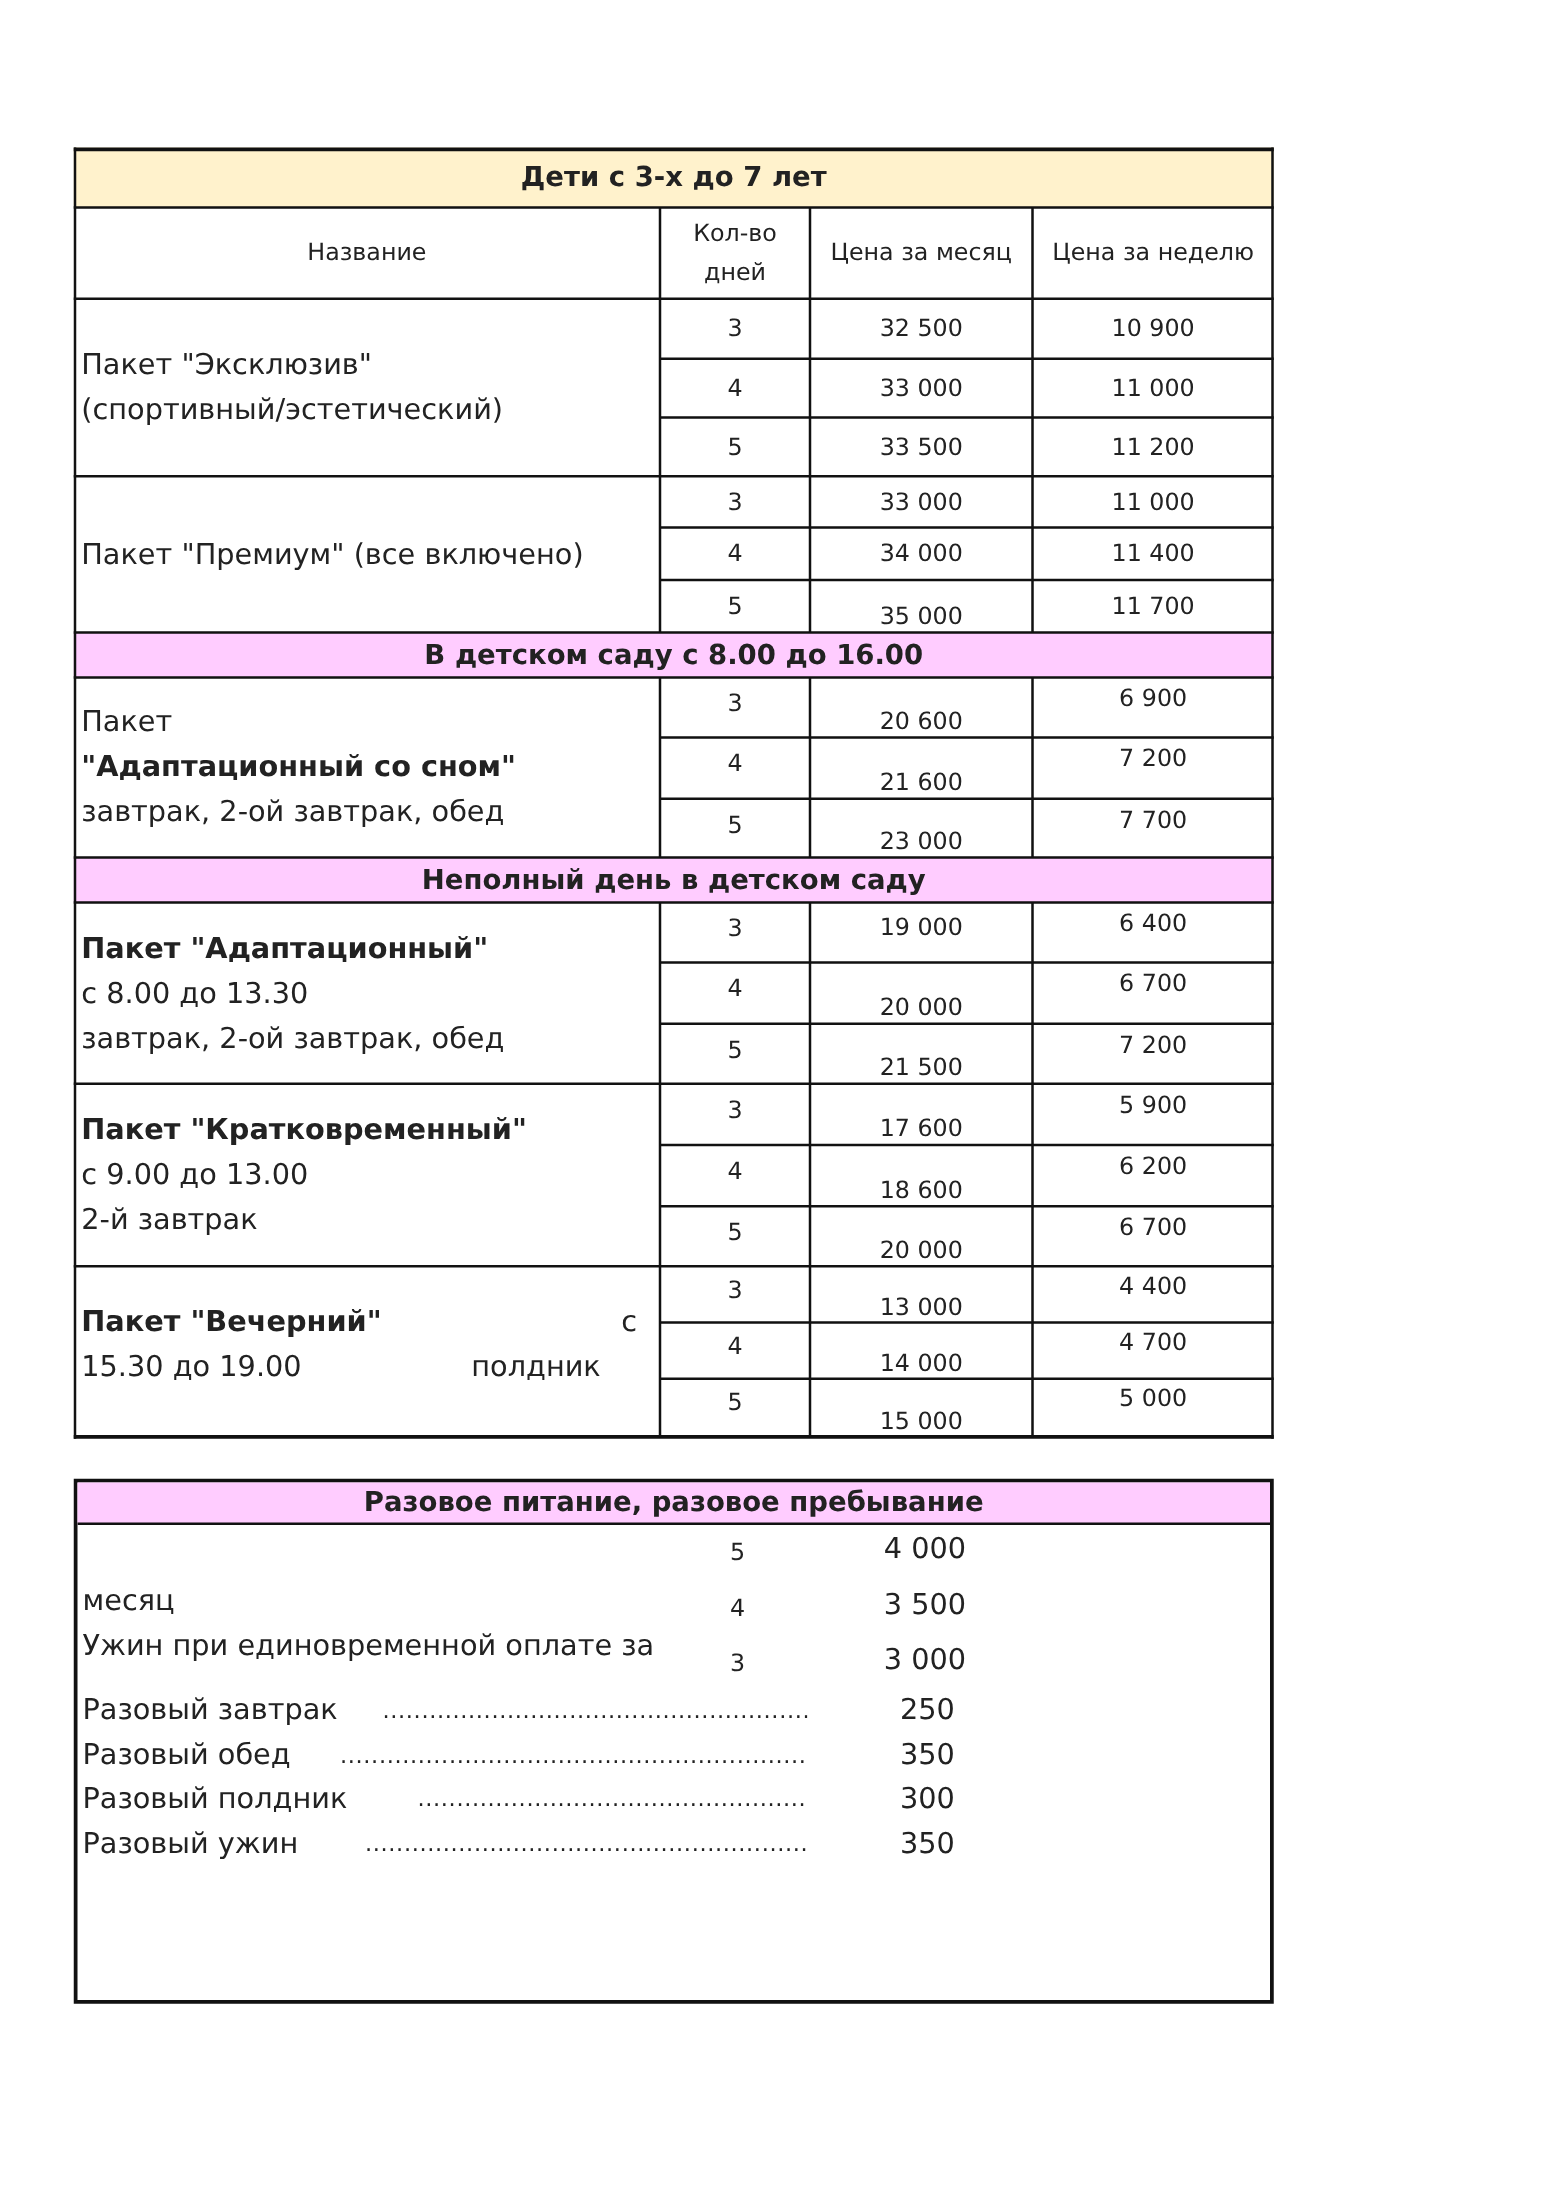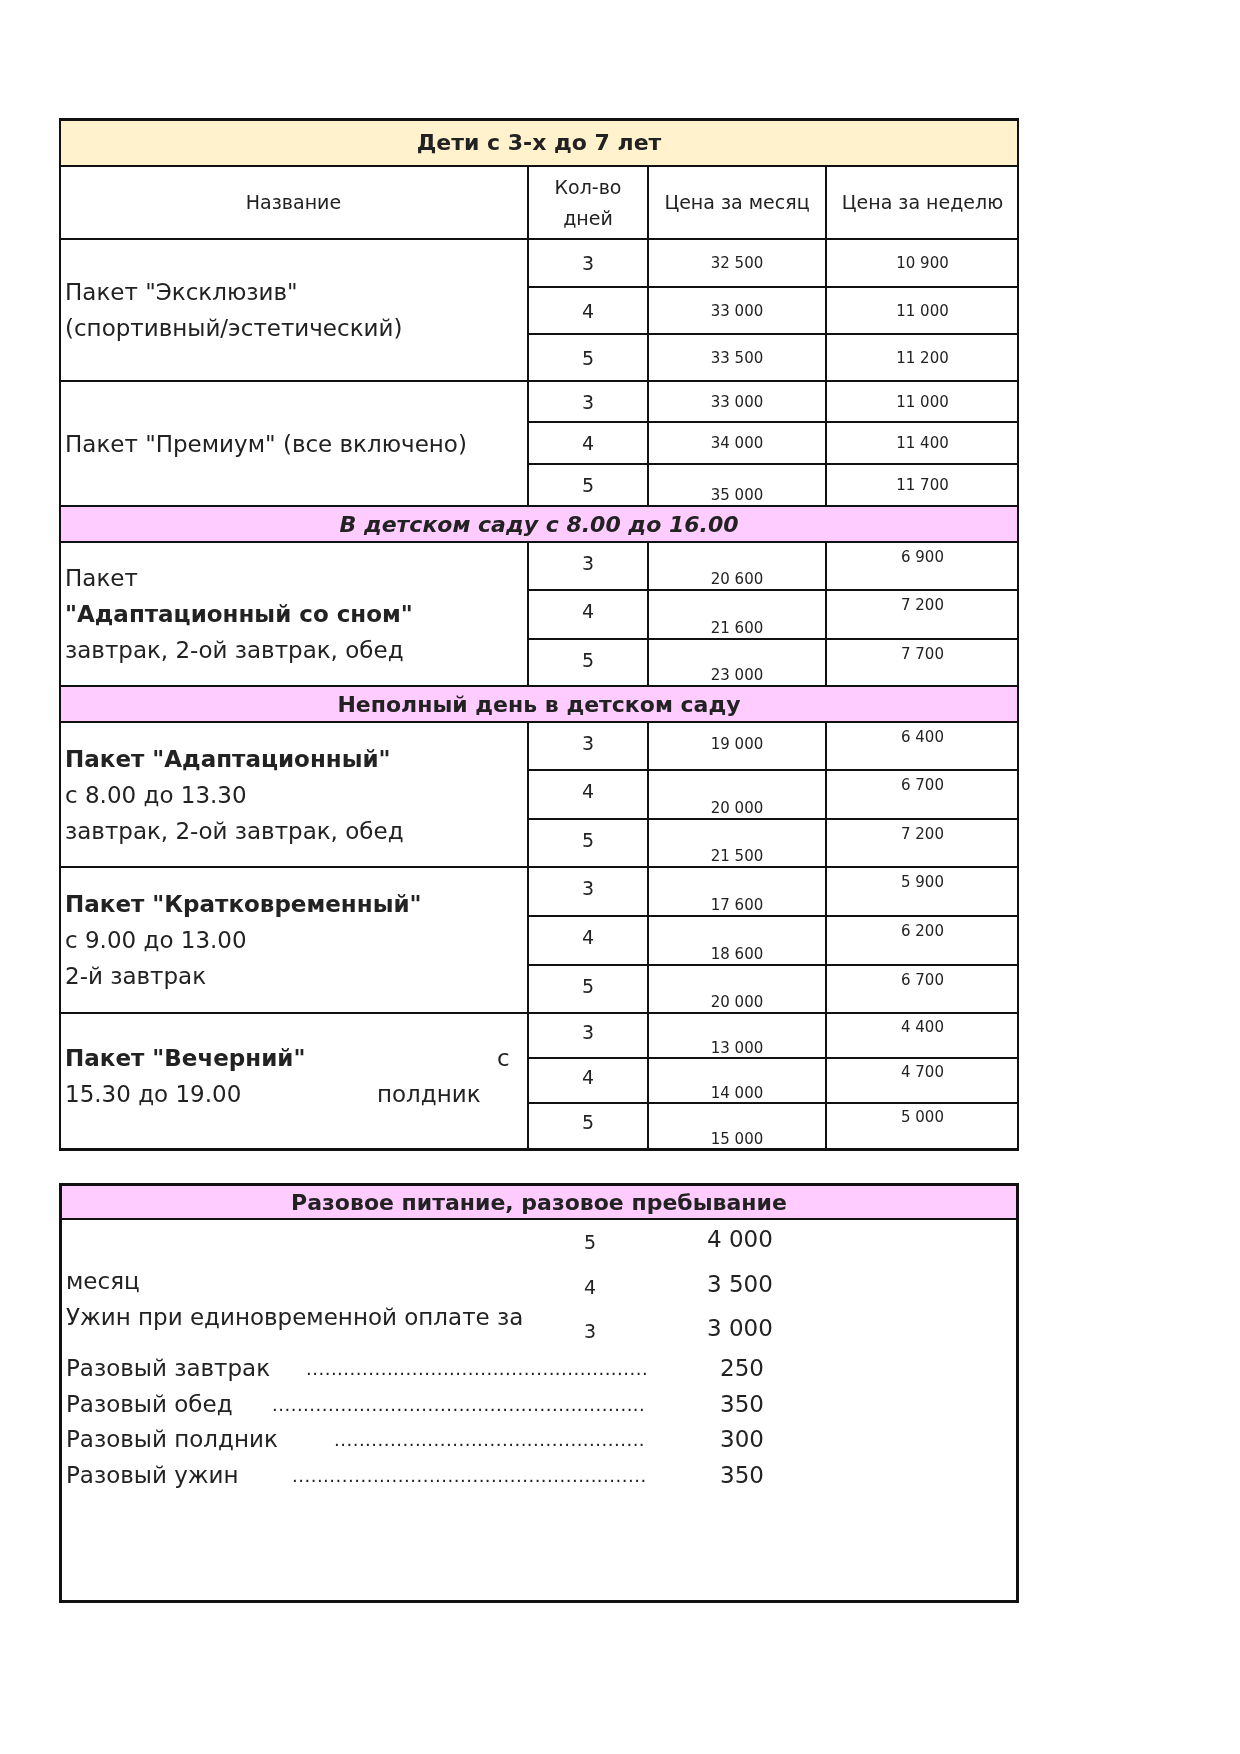--- a/index.html
+++ b/index.html
@@ -8,21 +8,21 @@
   .abs { position: absolute; box-sizing: border-box; }
   .cell { position: absolute; box-sizing: border-box; display: flex; align-items: center; justify-content: center; }
   .hline { position: absolute; background: #111; height: 2px; }
   .vline { position: absolute; background: #111; width: 2px; }
   .band { position: absolute; box-sizing: border-box; display: flex; align-items: center; justify-content: center;
           font-weight: bold; font-size: 22px; color: #222; }
   .band-cream { background: #FFF2CC; }
   .band-pink { background: #FFCCFF; }
   .colhead { font-size: 19px; color: #222; text-align: center; line-height: 31px; }
   .num-days { font-size: 19px; }
-  .num-price { font-size: 15px; }
+  .num-price { font-size: 19px; }
   .name { position: absolute; box-sizing: border-box; padding-left: 6px; font-size: 23px; line-height: 36px; color: #222; }
   .name b { font-weight: bold; }
   .row-item { position: absolute; font-size: 23px; color: #222; white-space: nowrap; }
   .dots { position: absolute; font-size: 18px; color: #222; white-space: nowrap; overflow: hidden; letter-spacing: 0.5px; }
 </style>
 </head>
 <body>
 
 <div class="abs" style="left:59px;top:118px;width:960px;height:1032px;">
 
@@ -76,21 +76,21 @@
     <div class="cell num-days" style="left:469px;top:304px;width:120px;height:42px;">4</div>
     <div class="cell num-price" style="left:589px;top:304px;width:178px;height:42px;">34 000</div>
     <div class="cell num-price" style="left:767px;top:304px;width:193px;height:42px;">11 400</div>
   </div>
   <div>
     <div class="cell num-days" style="left:469px;top:346px;width:120px;height:42px;">5</div>
     <div class="cell num-price" style="left:589px;top:346px;width:178px;height:42px;align-items:flex-end;padding-bottom:2px;">35 000</div>
     <div class="cell num-price" style="left:767px;top:346px;width:193px;height:42px;">11 700</div>
   </div>
 
-  <div class="band band-pink" style="left:0;top:388px;width:960px;height:36px;font-style:italic;">
+  <div class="band band-pink" style="left:0;top:388px;width:960px;height:36px;">
     <span>В детском саду с 8.00 до 16.00</span>
   </div>
 
   <div class="name" style="left:0;top:424px;width:469px;height:144px;display:flex;flex-direction:column;justify-content:center;">
     <span>Пакет</span>
     <b>"Адаптационный со сном"</b>
     <span>завтрак, 2-ой завтрак, обед</span>
   </div>
   <div>
     <div class="cell num-days" style="left:469px;top:424px;width:120px;height:48px;align-items:flex-start;padding-top:10px;">3</div>

